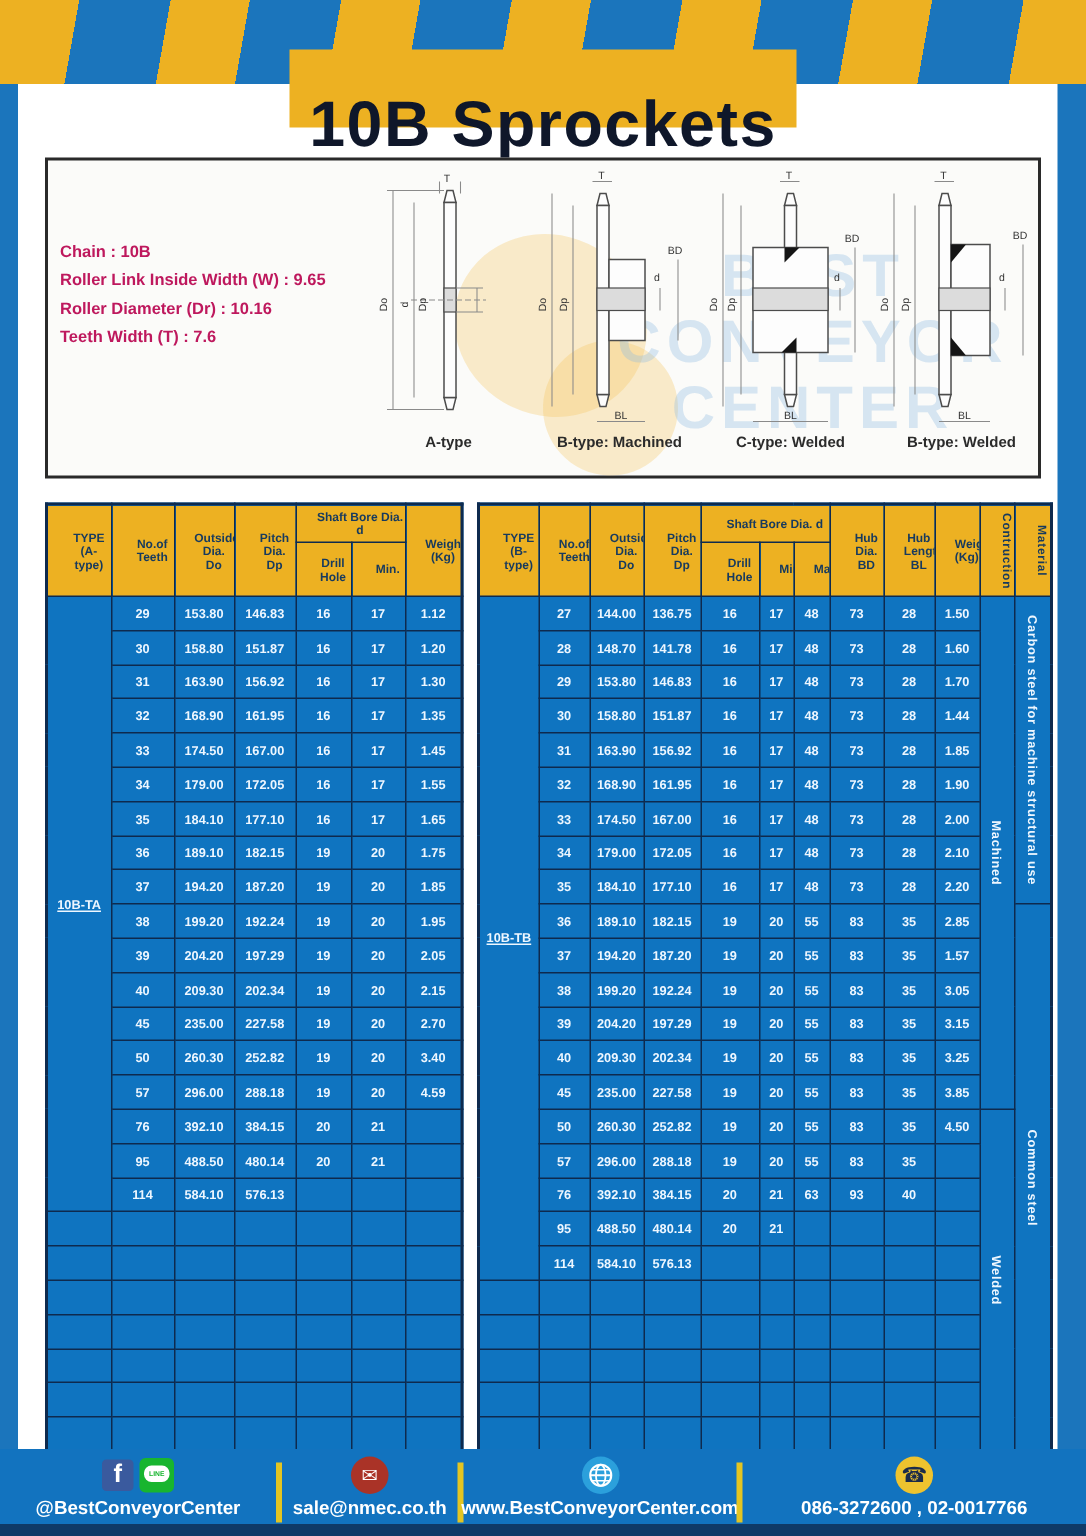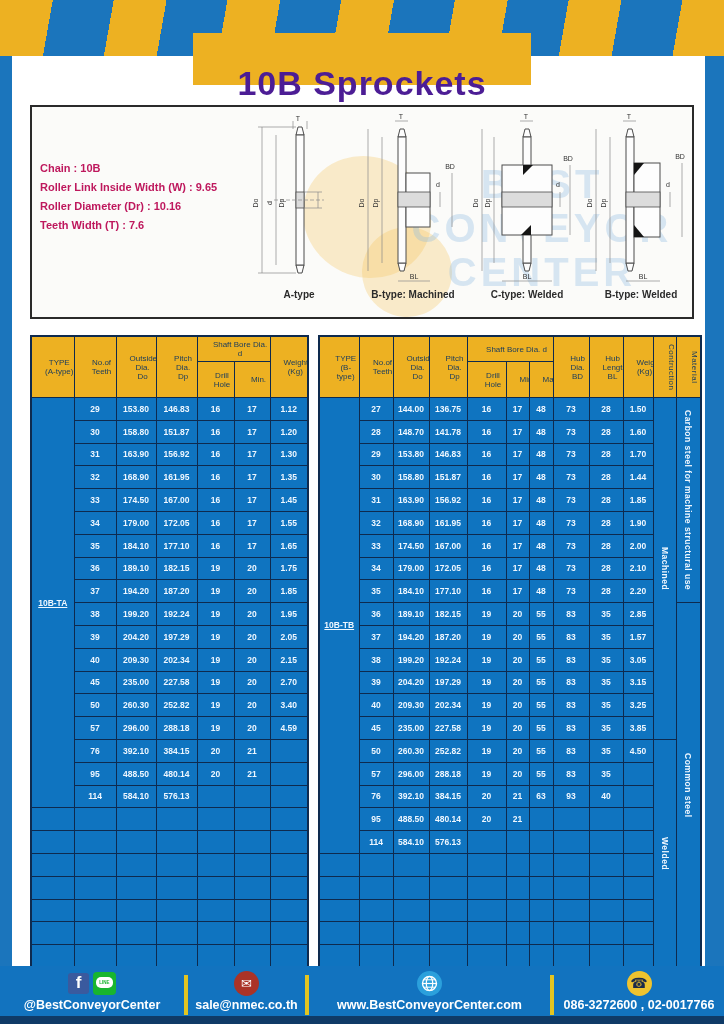--- a/index.html
+++ b/index.html
@@ -4,42 +4,42 @@
 <style>
   html,body{margin:0;padding:0;background:#e8e8e8;font-family:"Liberation Sans",sans-serif;}
   #page{position:relative;width:724px;height:1024px;background:#1b75bc;overflow:hidden;margin:0 auto;}
   
   #hazard{position:absolute;left:0;top:0;width:724px;height:56px;
     background:repeating-linear-gradient(100deg,#edb122 0 52px,#1b75bc 52px 112px);}
   #paper{position:absolute;left:12px;top:56px;width:693px;height:910px;background:#ffffff;}
   
   #title-box{position:absolute;left:193px;top:33px;width:338px;height:52px;background:#edb122;
     display:flex;align-items:center;justify-content:center;}
-  #title-box .t{font-size:34px;font-weight:bold;color:#4c1d95;letter-spacing:1px;margin-top:48px;}
+  #title-box .t{font-size:43px;font-weight:bold;color:#0f172a;letter-spacing:1px;margin-top:48px;}
   
   #spec-panel{position:absolute;left:30px;top:105px;width:664px;height:214px;background:#fbfbf9;
     border:2px solid #2a2a2a;box-sizing:border-box;}
   #spec-lines{position:absolute;left:8px;top:52px;width:230px;}
   #spec-lines .line{font-size:11px;font-weight:bold;color:#be185d;line-height:19px;white-space:nowrap;}
   
   .wm-blob{position:absolute;background:rgba(244,196,88,0.30);border-radius:50%;}
   #watermark-text{position:absolute;left:360px;top:55px;width:300px;color:rgba(140,185,225,0.33);
     font-weight:bold;font-size:40px;line-height:44px;letter-spacing:4px;text-align:center;}
   
   #diagrams{position:absolute;left:212px;top:6px;width:448px;height:200px;display:flex;gap:4px;}
   .diagram{width:110px;text-align:center;position:relative;}
   .diagram .cap{font-size:10px;color:#2b2b2b;margin-top:-4px;font-weight:bold;}
   .dln{stroke:#8a8a8a;stroke-width:0.7;}
   .oln{stroke:#4c4c4c;stroke-width:1;fill:#fdfdfd;}
   .dtx{font-size:7px;fill:#333;font-family:"Liberation Sans",sans-serif;}
   
   table.sk{position:absolute;border-collapse:collapse;table-layout:fixed;background:#0f74c0;}
   table.sk th,table.sk td{border:1px solid #0e2a4e;padding:0;text-align:center;vertical-align:middle;overflow:hidden;}
   table.sk{border:2px solid #0e2a4e;}
-  table.sk th{background:#edb122;color:#173a5e;font-size:8px;font-weight:normal;white-space:pre-line;line-height:9px;padding-left:13px;}
+  table.sk th{background:#edb122;color:#173a5e;font-size:8px;font-weight:bold;white-space:pre-line;line-height:9px;padding-left:13px;}
   table.sk td{background:#0f74c0;color:#eef7ff;font-size:8.5px;font-weight:bold;height:21.8px;}
   #left-table{left:30px;top:335px;width:277px;}
   #right-table{left:318px;top:335px;width:382px;}
   tr.hr1 th{height:24px;} tr.hr2 th{height:35px;}
   th.vert, td.vert{writing-mode:vertical-rl;text-orientation:mixed;letter-spacing:0.5px;}
   td.vert{font-size:7.5px;}
   td.type-cell{font-size:9px;text-decoration:underline;}
   
   #footer{position:absolute;left:0;top:966px;width:724px;height:58px;background:#1273bf;display:flex;align-items:stretch;}
   #footer-strip{position:absolute;left:0;top:1016px;width:724px;height:8px;background:#0f3a67;}
@@ -766,21 +766,21 @@
       <div class="lbl">@BestConveyorCenter</div>
     </div>
     <div class="f-div"></div>
     <div class="f-item" style="width:117px">
       <div class="icons">
           <div class="ic-round ic-mail">✉</div>
         </div>
       <div class="lbl">sale@nmec.co.th</div>
     </div>
     <div class="f-div"></div>
-    <div class="f-item" style="width:241px">
+    <div class="f-item" style="width:182px">
       <div class="icons">
         <div class="ic-round ic-globe">
           <svg width="17" height="17" viewBox="0 0 17 17">
             <circle cx="8.5" cy="8.5" r="7" fill="none" stroke="#fff" stroke-width="1.4"></circle>
             <ellipse cx="8.5" cy="8.5" rx="3.2" ry="7" fill="none" stroke="#fff" stroke-width="1.2"></ellipse>
             <line x1="1.5" y1="8.5" x2="15.5" y2="8.5" stroke="#fff" stroke-width="1.2"></line>
             <line x1="2.5" y1="4.8" x2="14.5" y2="4.8" stroke="#fff" stroke-width="1"></line>
             <line x1="2.5" y1="12.2" x2="14.5" y2="12.2" stroke="#fff" stroke-width="1"></line>
           </svg>
         </div>

